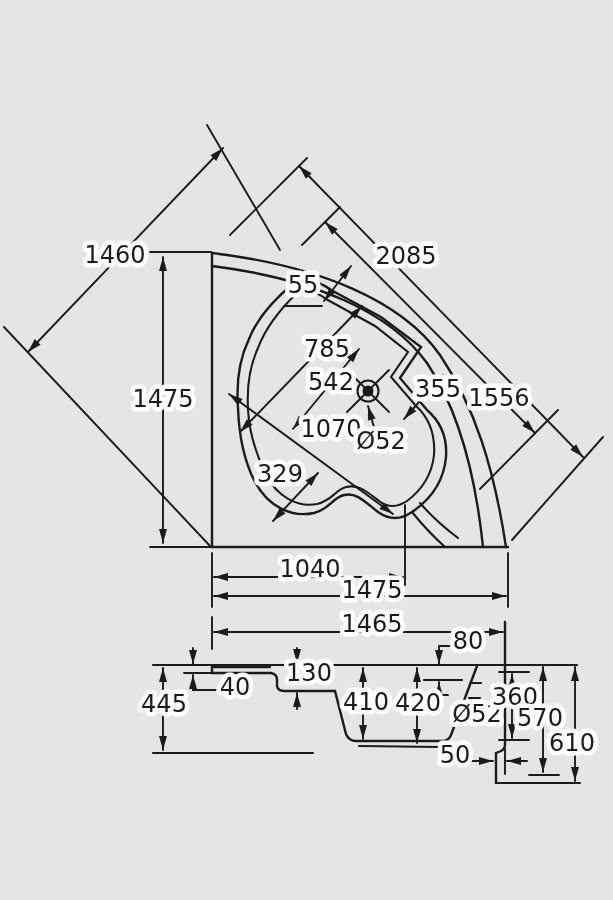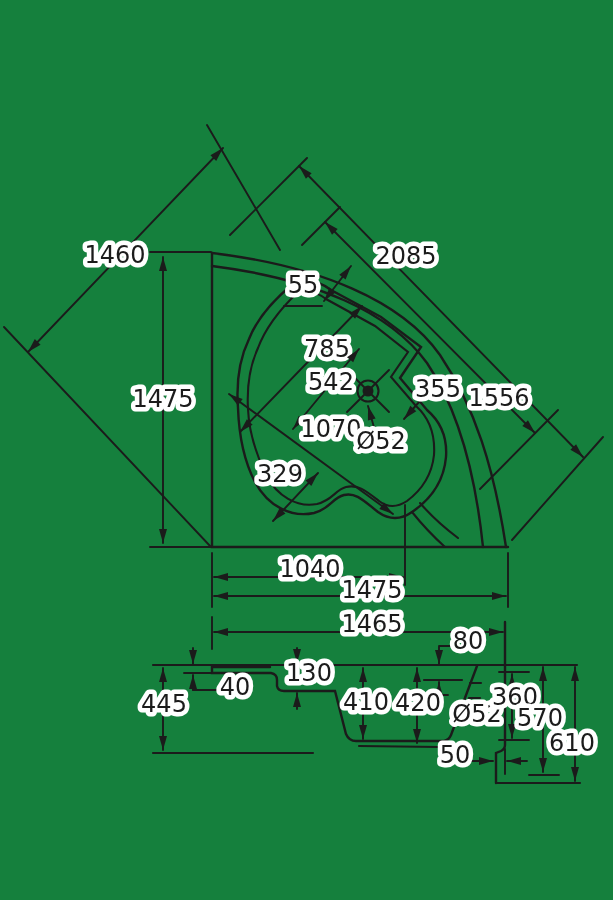--- a/index.html
+++ b/index.html
@@ -1,19 +1,19 @@
 <!DOCTYPE html>
 <html><head>
 <meta charset="utf-8">
 <style>
   html,body { margin:0; padding:0; background:#ffffff; }
   .sheet {
     position:relative;
     width:613px; height:900px;
-    background:#15803d;
+    background:#e5e5e5;
     font-family:"DejaVu Sans", sans-serif;
     overflow:hidden;
   }
   svg { display:block; }
   .ln  { stroke:#1b1b1b; stroke-width:2.1; fill:none; stroke-linecap:round; }
   .out { stroke:#1b1b1b; stroke-width:2.4; fill:none; stroke-linecap:round; }
   .thin{ stroke:#1b1b1b; stroke-width:1.9; fill:none; stroke-linecap:round; }
   .lbl {
     font-family:"DejaVu Sans", sans-serif;
     font-size:24px;

